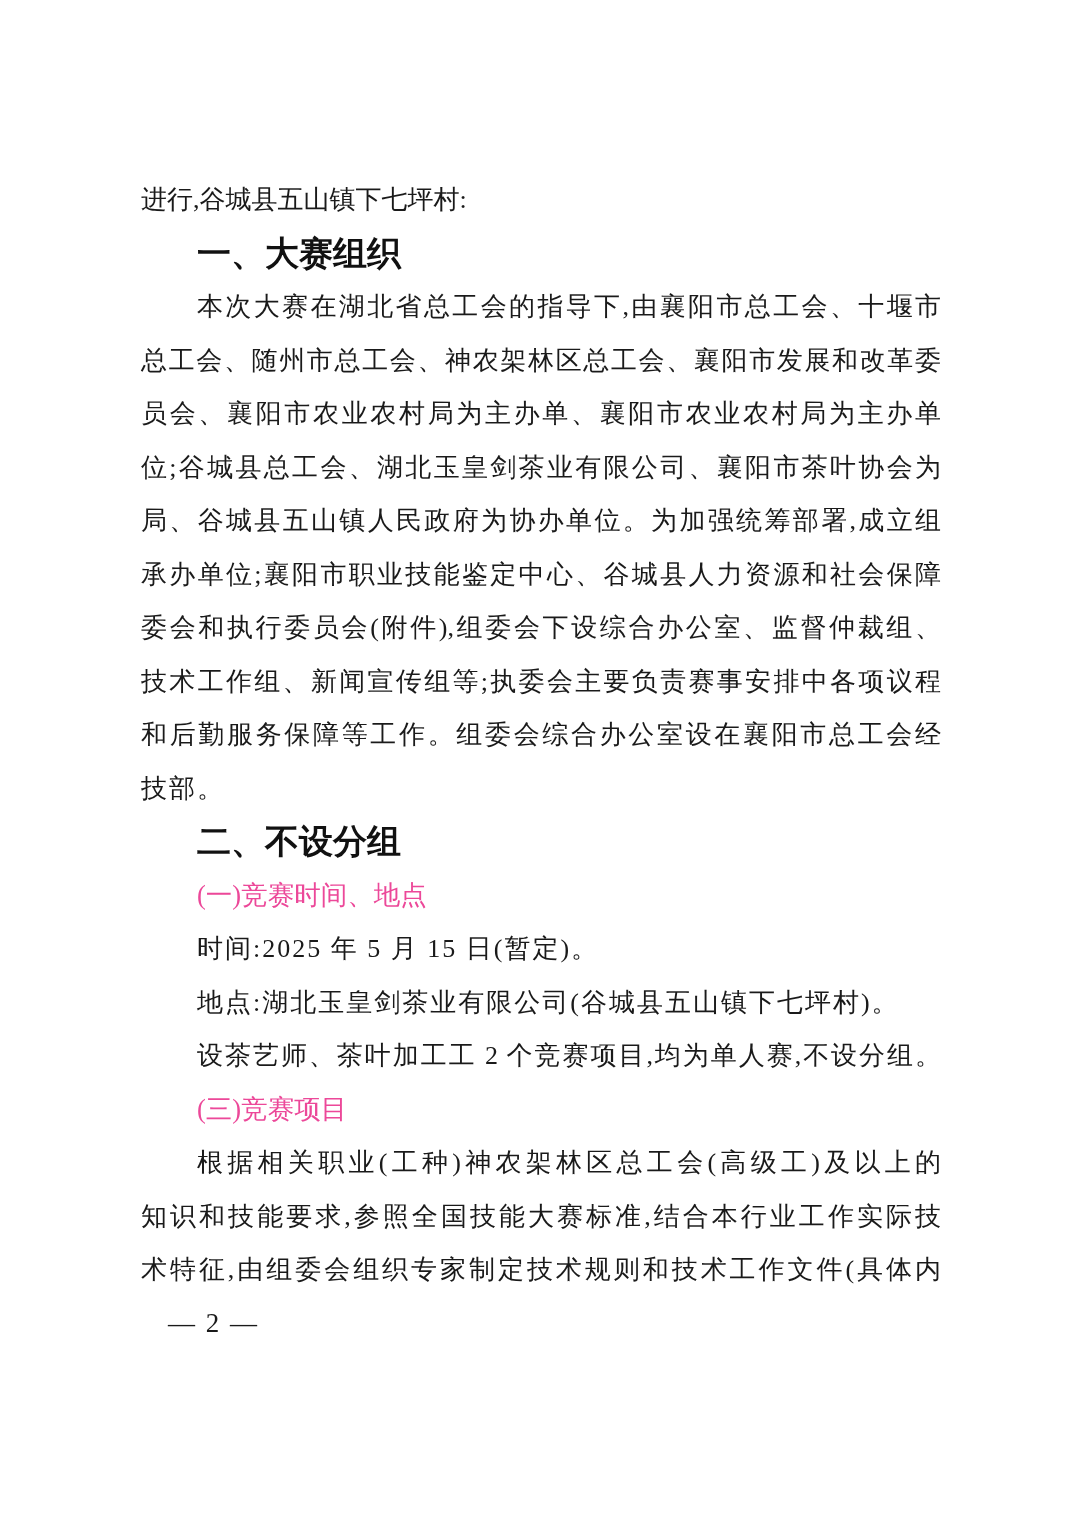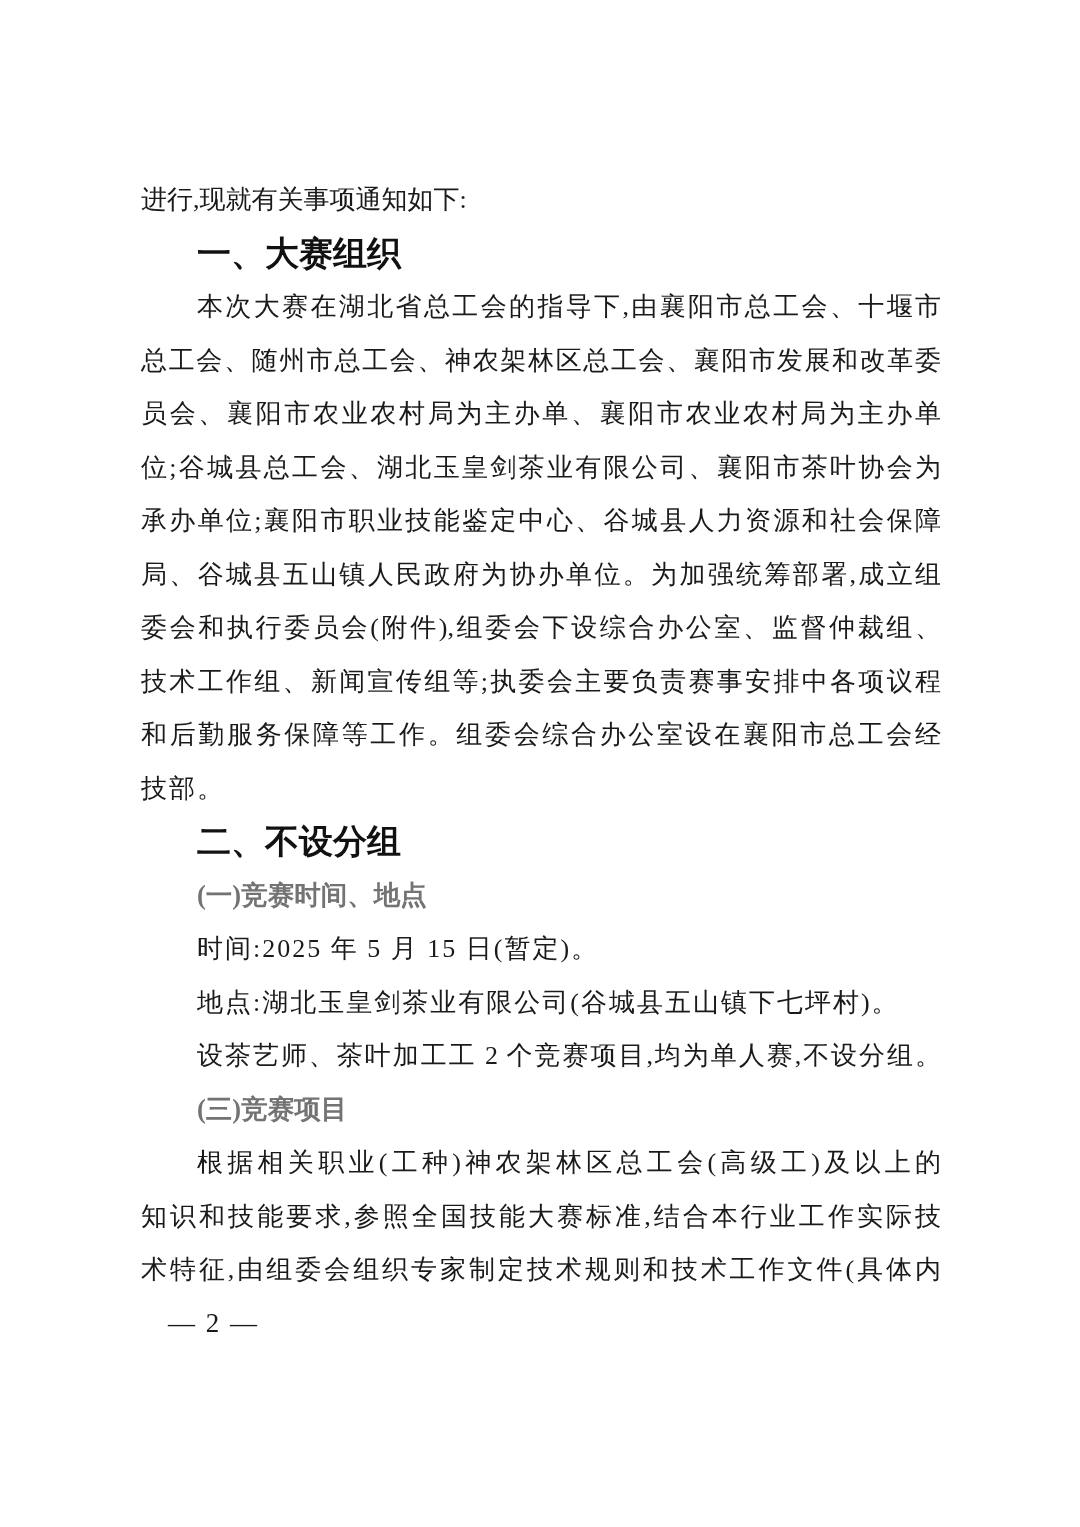--- a/index.html
+++ b/index.html
@@ -32,44 +32,44 @@
     text-align-last: justify;
   }
   .sp { letter-spacing: 2px; }
   .h1 {
     font-family: "Liberation Sans", "DejaVu Sans", sans-serif;
     font-weight: 700;
     font-size: 34px;
     color: #111111;
   }
   .h2 {
-    font-weight: 700;
+    font-weight: 400;
     font-size: 26.5px;
-    color: #737373;
+    color: #ec4899;
   }
   .footer-line {
     padding-left: 27px;
     letter-spacing: 2px;
     font-size: 27px;
     color: #1a1a1a;
   }
 </style>
 </head>
 <body>
 
 <div class="page">
   <div class="content">
-    <div class="line">进行,现就有关事项通知如下:</div>
+    <div class="line">进行,谷城县五山镇下七坪村:</div>
     <div class="line h1 indent">一、大赛组织</div>
     <div class="line just indent">本次大赛在湖北省总工会的指导下,由襄阳市总工会、十堰市</div>
     <div class="line just">总工会、随州市总工会、神农架林区总工会、襄阳市发展和改革委</div>
     <div class="line just">员会、襄阳市农业农村局为主办单、襄阳市农业农村局为主办单</div>
     <div class="line just">位;谷城县总工会、湖北玉皇剑茶业有限公司、襄阳市茶叶协会为</div>
+    <div class="line just">局、谷城县五山镇人民政府为协办单位。为加强统筹部署,成立组</div>
     <div class="line just">承办单位;襄阳市职业技能鉴定中心、谷城县人力资源和社会保障</div>
-    <div class="line just">局、谷城县五山镇人民政府为协办单位。为加强统筹部署,成立组</div>
     <div class="line just">委会和执行委员会(附件),组委会下设综合办公室、监督仲裁组、</div>
     <div class="line just">技术工作组、新闻宣传组等;执委会主要负责赛事安排中各项议程</div>
     <div class="line just">和后勤服务保障等工作。组委会综合办公室设在襄阳市总工会经</div>
     <div class="line sp">技部。</div>
     <div class="line h1 indent">二、不设分组</div>
     <div class="line h2 indent">(一)竞赛时间、地点</div>
     <div class="line sp indent">时间:2025 年 5 月 15 日(暂定)。</div>
     <div class="line sp indent">地点:湖北玉皇剑茶业有限公司(谷城县五山镇下七坪村)。</div>
     <div class="line just indent">设茶艺师、茶叶加工工 2 个竞赛项目,均为单人赛,不设分组。</div>
     <div class="line h2 indent">(三)竞赛项目</div>

